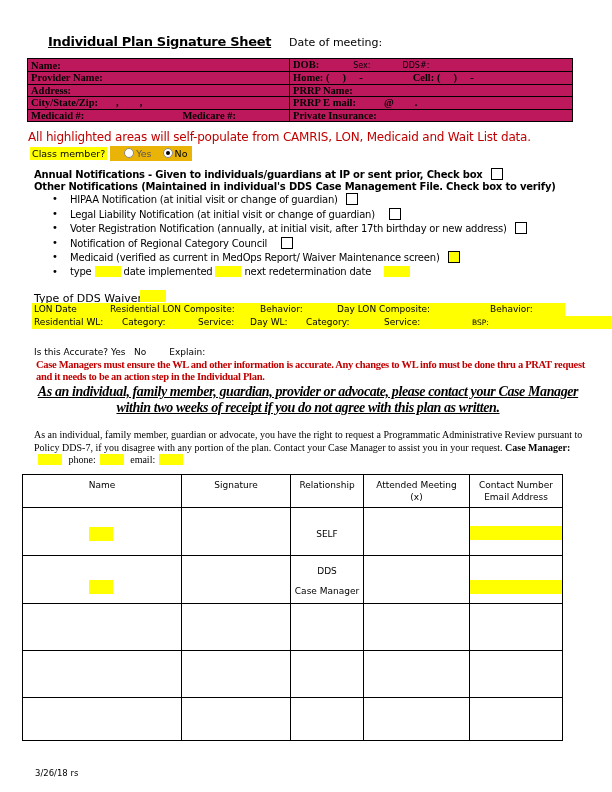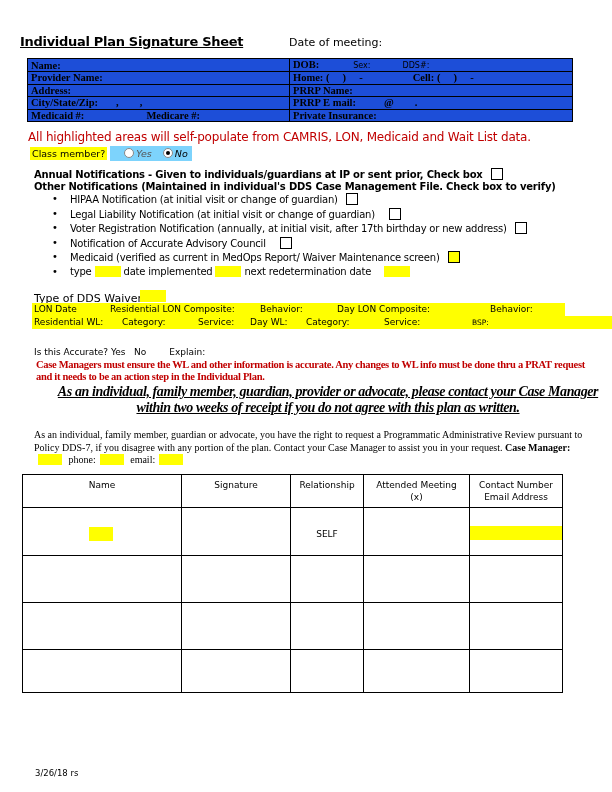--- a/index.html
+++ b/index.html
@@ -1,44 +1,44 @@
 <!DOCTYPE html>
 <html><head>
 <meta charset="utf-8">
 <style>
   html, body { margin:0; padding:0; background:#fff; }
   body { width:612px; height:792px; position:relative; overflow:hidden; font-family:"Liberation Sans", sans-serif; color:#000; }
   .abs { position:absolute; }
-  .title { left:20px; top:34px; font-size:13px; font-weight:bold; text-decoration:underline; font-family:"DejaVu Sans", sans-serif; letter-spacing:-0.3px; }
+  .title { left:48px; top:34px; font-size:13px; font-weight:bold; text-decoration:underline; font-family:"DejaVu Sans", sans-serif; letter-spacing:-0.3px; }
   .date-meeting { left:289px; top:36px; font-size:11px; font-family:"DejaVu Sans", sans-serif; }
   .yellow { background:#ffff00; }
   table.info { position:absolute; left:27px; top:58px; width:546px; border-collapse:collapse; font-family:"Liberation Serif", serif; font-weight:bold; font-size:10.5px; }
-  table.info td { border:1px solid #000; padding:0 3px; height:11.5px; line-height:11px; background:#1d4ed8; white-space:nowrap; }
+  table.info td { border:1px solid #000; padding:0 3px; height:11.5px; line-height:11px; background:#be185d; white-space:nowrap; }
   table.info td.l { width:255px; }
   .sm { font-family:"DejaVu Sans", sans-serif; font-weight:normal; font-size:8px; }
   .red-note { left:28px; top:130px; font-size:12px; color:#c00000; font-family:"DejaVu Sans", sans-serif; letter-spacing:-0.2px;}
   .class-member { left:30px; top:148px; font-size:9.5px; font-family:"DejaVu Sans", sans-serif; }
   .class-member .lbl { background:#ffff00; padding:1px 2px; }
   .radio { display:inline-block; width:8px; height:8px; border:1px solid #888; border-radius:50%; vertical-align:-1px; margin:0 2px 0 14px; position:relative; background:#fff;}
   .radio.on::after { content:""; position:absolute; left:2px; top:2px; width:4px; height:4px; border-radius:50%; background:#000; }
-  .radio-group { background:#7dd3fc; padding:2px 4px 2px 0;font-style:italic; }
+  .radio-group { background:#eab308; padding:2px 4px 2px 0; }
   .notif { left:34px; font-size:10px; font-family:"DejaVu Sans", sans-serif; white-space:nowrap; letter-spacing:-0.2px;font-weight:bold; }
   .chk { display:inline-block; width:10px; height:10px; border:1px solid #000; vertical-align:-2px; margin-left:8px; background:#fff; }
   .chk.y { background:#ffff00; }
   ul.bullets { position:absolute; left:58px; top:193px; margin:0; padding:0; list-style:none; font-family:"DejaVu Sans", sans-serif; font-size:10px; letter-spacing:-0.2px;}
   ul.bullets li { height:14.6px; white-space:nowrap; position:relative; padding-left:12px; }
   ul.bullets li::before { content:"•"; position:absolute; left:-6px; }
   .ybox { display:inline-block; width:26px; height:11px; background:#ffff00; vertical-align:-2px; }
   .waiver-title { left:34px; top:292px; font-size:11px; font-family:"DejaVu Sans", sans-serif; }
   .waiver-y { left:140px; top:290px; width:26px; height:12px; }
   .wl-row { font-family:"DejaVu Sans", sans-serif; font-size:9px; background:#ffff00; height:13px; line-height:13px; white-space:nowrap; }
   .wl-row span { position:absolute; }
   .accurate { left:34px; top:347px; font-size:9px; font-family:"DejaVu Sans", sans-serif; }
   .cm-red { left:36px; top:359px; width:560px; font-family:"Liberation Serif", serif; font-weight:bold; color:#c00000; font-size:10.5px; line-height:12px; letter-spacing:-0.3px;}
-  .contact-notice { left:30px; top:384px; width:556px; text-align:center; font-family:"Liberation Serif", serif; font-weight:bold; font-style:italic; font-size:14px; line-height:16px; text-decoration:underline; letter-spacing:-0.4px;margin-left:20px;}
+  .contact-notice { left:30px; top:384px; width:556px; text-align:center; font-family:"Liberation Serif", serif; font-weight:bold; font-style:italic; font-size:14px; line-height:16px; text-decoration:underline; letter-spacing:-0.4px;}
   .rights { left:34px; top:429px; width:560px; font-family:"Liberation Serif", serif; font-size:10px; line-height:12.5px; }
   .rights b { font-weight:bold; }
   .hl { display:inline-block; width:24px; height:11px; background:#ffff00; vertical-align:-2px; margin:0 4px; }
   table.sig { position:absolute; left:22px; top:474px; border-collapse:collapse; font-family:"DejaVu Sans", sans-serif; font-size:9px; }
   table.sig td, table.sig th { border:1px solid #000; text-align:center; vertical-align:top; padding:0; font-weight:normal; }
   table.sig th { height:28px; padding-top:4px; line-height:12px;border-radius:13px; }
   table.sig td { position:relative; }
   .cellhl { position:absolute; background:#ffff00; }
   .footer { left:35px; top:768px; font-size:8.5px; font-family:"DejaVu Sans", sans-serif; }
 </style>
@@ -60,21 +60,21 @@
   </tr>
   <tr>
     <td class="l">Address:</td>
     <td>PRRP Name:</td>
   </tr>
   <tr>
     <td class="l"><span>City/State/Zip:</span><span style="margin-left:18px;white-space:pre">,        ,</span></td>
     <td><span>PRRP E mail:</span><span style="margin-left:28px;white-space:pre">@        .</span></td>
   </tr>
   <tr>
-    <td class="l"><span>Medicaid #:</span><span style="margin-left:62px">Medicare #:</span></td>
+    <td class="l"><span>Medicaid #:</span><span style="margin-left:98px">Medicare #:</span></td>
     <td>Private Insurance:</td>
   </tr>
 </tbody>
   </table>
 
 <div class="abs red-note">All highlighted areas will self-populate from CAMRIS, LON, Medicaid and Wait List data.</div>
 
 <div class="abs class-member">
   <span class="lbl">Class member?</span>
   <span class="radio-group">
@@ -85,21 +85,21 @@
 
 <div class="abs notif" style="top:168px">
   <span>Annual Notifications - Given to individuals/guardians at IP or sent prior, Check box</span><span class="chk"></span>
 </div>
 <div class="abs notif" style="top:181px;left:34px">Other Notifications (Maintained in individual's DDS Case Management File.  Check box to verify)</div>
 
 <ul class="bullets">
   <li><span>HIPAA Notification (at initial visit or change of guardian)</span><span class="chk"></span></li>
   <li><span>Legal Liability Notification (at initial visit or change of guardian)</span><span class="chk" style="margin-left:14px"></span></li>
   <li><span>Voter Registration Notification  (annually, at initial visit, after 17th birthday or new address)</span><span class="chk"></span></li>
-  <li><span>Notification of Accurate Advisory Council</span><span class="chk" style="margin-left:14px"></span></li>
+  <li><span>Notification of Regional Category Council</span><span class="chk" style="margin-left:14px"></span></li>
   <li><span>Medicaid (verified as current in MedOps Report/ Waiver Maintenance screen)</span><span class="chk y"></span></li>
   <li>
     <span>type</span>
     <span class="ybox"></span>
     <span>date implemented</span>
     <span class="ybox"></span>
     <span>next redetermination date</span>
     <span class="ybox" style="margin-left:10px"></span>
   </li>
 </ul>
@@ -154,20 +154,36 @@
         </td>
     <td></td>
     <td>
           <div style="padding-top:21px">SELF</div>
         </td>
     <td></td>
     <td>
           <div class="cellhl" style="left:0;top:18px;width:100%;height:14px"></div>
         </td>
   </tr>
+  <tr style="height:48px">
+    <td>
+          <div class="cellhl" style="left:66px;top:24px;width:24px;height:14px"></div>
+        </td>
+    <td></td>
+    <td>
+          <div style="padding-top:5px;line-height:20px">
+            <div>DDS</div>
+            <div>Case Manager</div>
+          </div>
+        </td>
+    <td></td>
+    <td>
+          <div class="cellhl" style="left:0;top:24px;width:100%;height:14px"></div>
+        </td>
+  </tr>
   <tr style="height:47px">
         <td></td>
         <td></td>
         <td></td>
         <td></td>
         <td></td>
       </tr>
   <tr style="height:47px">
         <td></td>
         <td></td>

